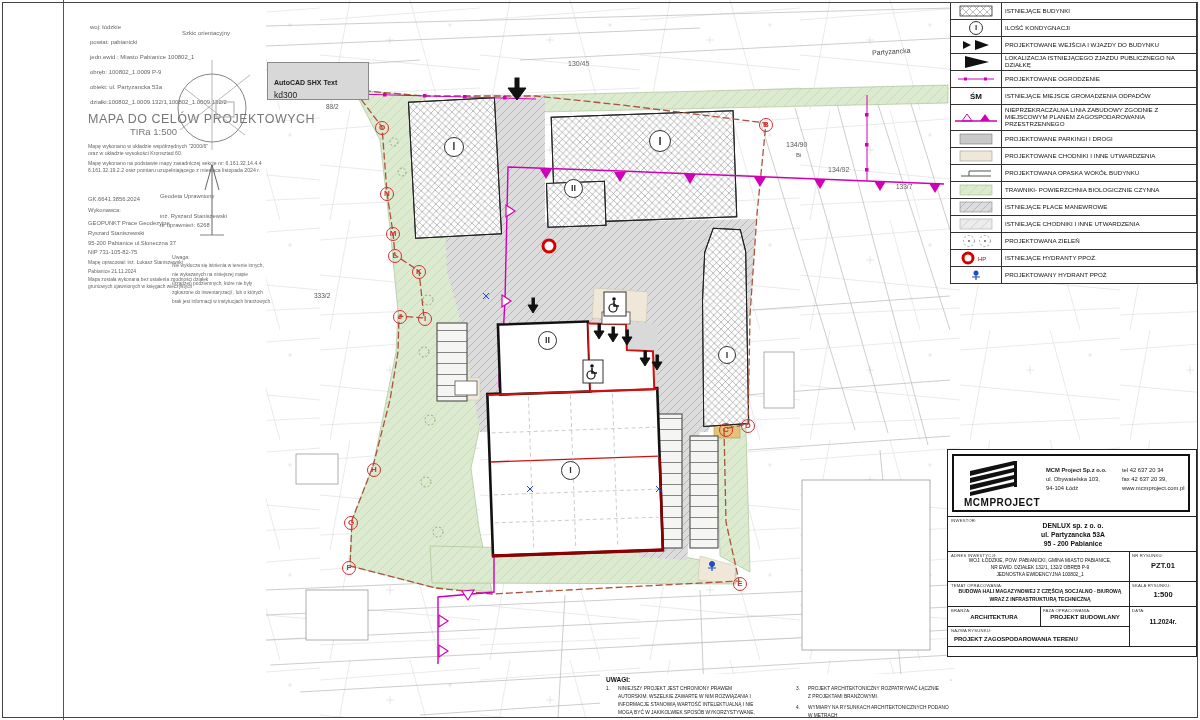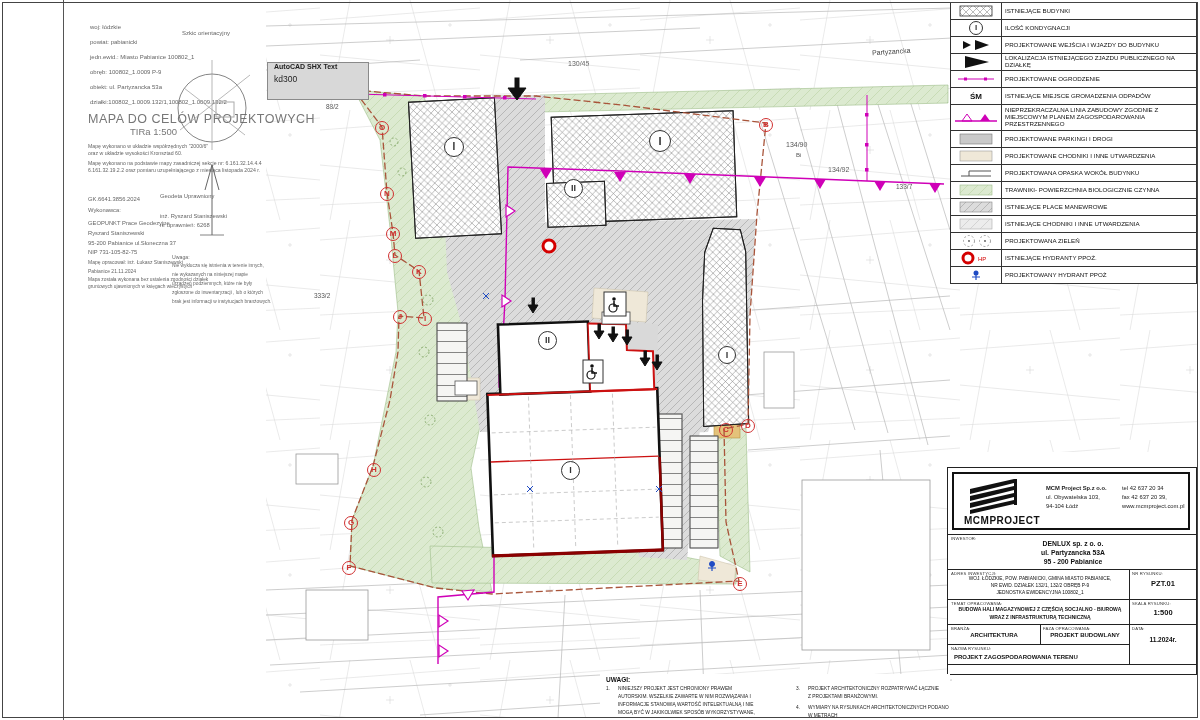--- a/index.html
+++ b/index.html
@@ -289,21 +289,21 @@
 
   <div class="t" style="left:568px;top:60px;font-size:7px">130/45</div>
   <div class="t" style="left:786px;top:141px;font-size:7px">134/90</div>
   <div class="t" style="left:796px;top:152px;font-size:6px">Bi</div>
   <div class="t" style="left:828px;top:166px;font-size:7px">134/92</div>
   <div class="t" style="left:896px;top:183px;font-size:6.5px">133/7</div>
   <div class="t" style="left:326px;top:103px;font-size:6.5px">88/2</div>
   <div class="t" style="left:314px;top:292px;font-size:6.5px">333/2</div>
   <div class="t" style="left:517px;top:176px;font-size:5px;color:#777">135/2</div>
 
-  <div class="abs" style="left:267px;top:62px;width:102px;height:38px;background:#d8d8d8;border:1px solid #8a8a8a;z-index:4;padding:0 6px;box-sizing:border-box">
+  <div class="abs" style="left:267px;top:62px;width:102px;height:38px;background:#d8d8d8;border:1px solid #8a8a8a;z-index:4;padding:16px 6px;box-sizing:border-box">
     <div style="font-size:7px;font-weight:bold;color:#222">AutoCAD SHX Text</div>
     <div style="font-size:8.5px;color:#222;margin-top:4px">kd300</div>
   </div>
 
   <div class="abs" style="left:0;top:0;width:266px;height:720px;background:#fff;z-index:3">
     <div class="abs" style="left:63px;top:0;width:1px;height:720px;background:#555"></div>
     <div class="lp-line" style="left:90px;top:24px;font-size:6px">woj: łódzkie</div>
     <div class="lp-line" style="left:90px;top:39px;font-size:6px">powiat: pabianicki</div>
     <div class="lp-line" style="left:90px;top:54px;font-size:6px">jedn.ewid.: Miasto Pabianice 100802_1</div>
     <div class="lp-line" style="left:90px;top:69px;font-size:6px">obręb: 100802_1.0009  P-9</div>
@@ -482,21 +482,21 @@
       <div class="legend-sym">
           <svg width="14" height="14">
             <circle cx="7" cy="5" r="2.5" fill="#1f4bc4"></circle>
             <path d="M3,9 h8 M7,7 v5" stroke="#1f4bc4" stroke-width="1.2"></path>
           </svg>
         </div>
       <div class="legend-txt">PROJEKTOWANY HYDRANT PPOŻ</div>
     </div>
   </div>
 
-  <div class="abs" style="left:947px;top:467px;width:250px;height:208px;background:#fff;border:1.5px solid #222;box-sizing:border-box;z-index:3">
+  <div class="abs" style="left:947px;top:449px;width:250px;height:208px;background:#fff;border:1.5px solid #222;box-sizing:border-box;z-index:3">
     <div class="abs" style="left:4px;top:4px;width:238px;height:58px;border:2px solid #111;box-sizing:border-box">
       <svg class="abs" style="left:8px;top:3px" width="72" height="38" viewBox="0 0 72 38">
         <g fill="#111">
           <polygon points="8,12 52,2 52,6 8,17"></polygon>
           <polygon points="8,19 52,9 52,13 8,24"></polygon>
           <polygon points="8,26 52,16 52,20 8,31"></polygon>
           <polygon points="8,33 52,23 52,27 8,37"></polygon>
           <rect x="52" y="2" width="3" height="26"></rect>
         </g>
       </svg>

